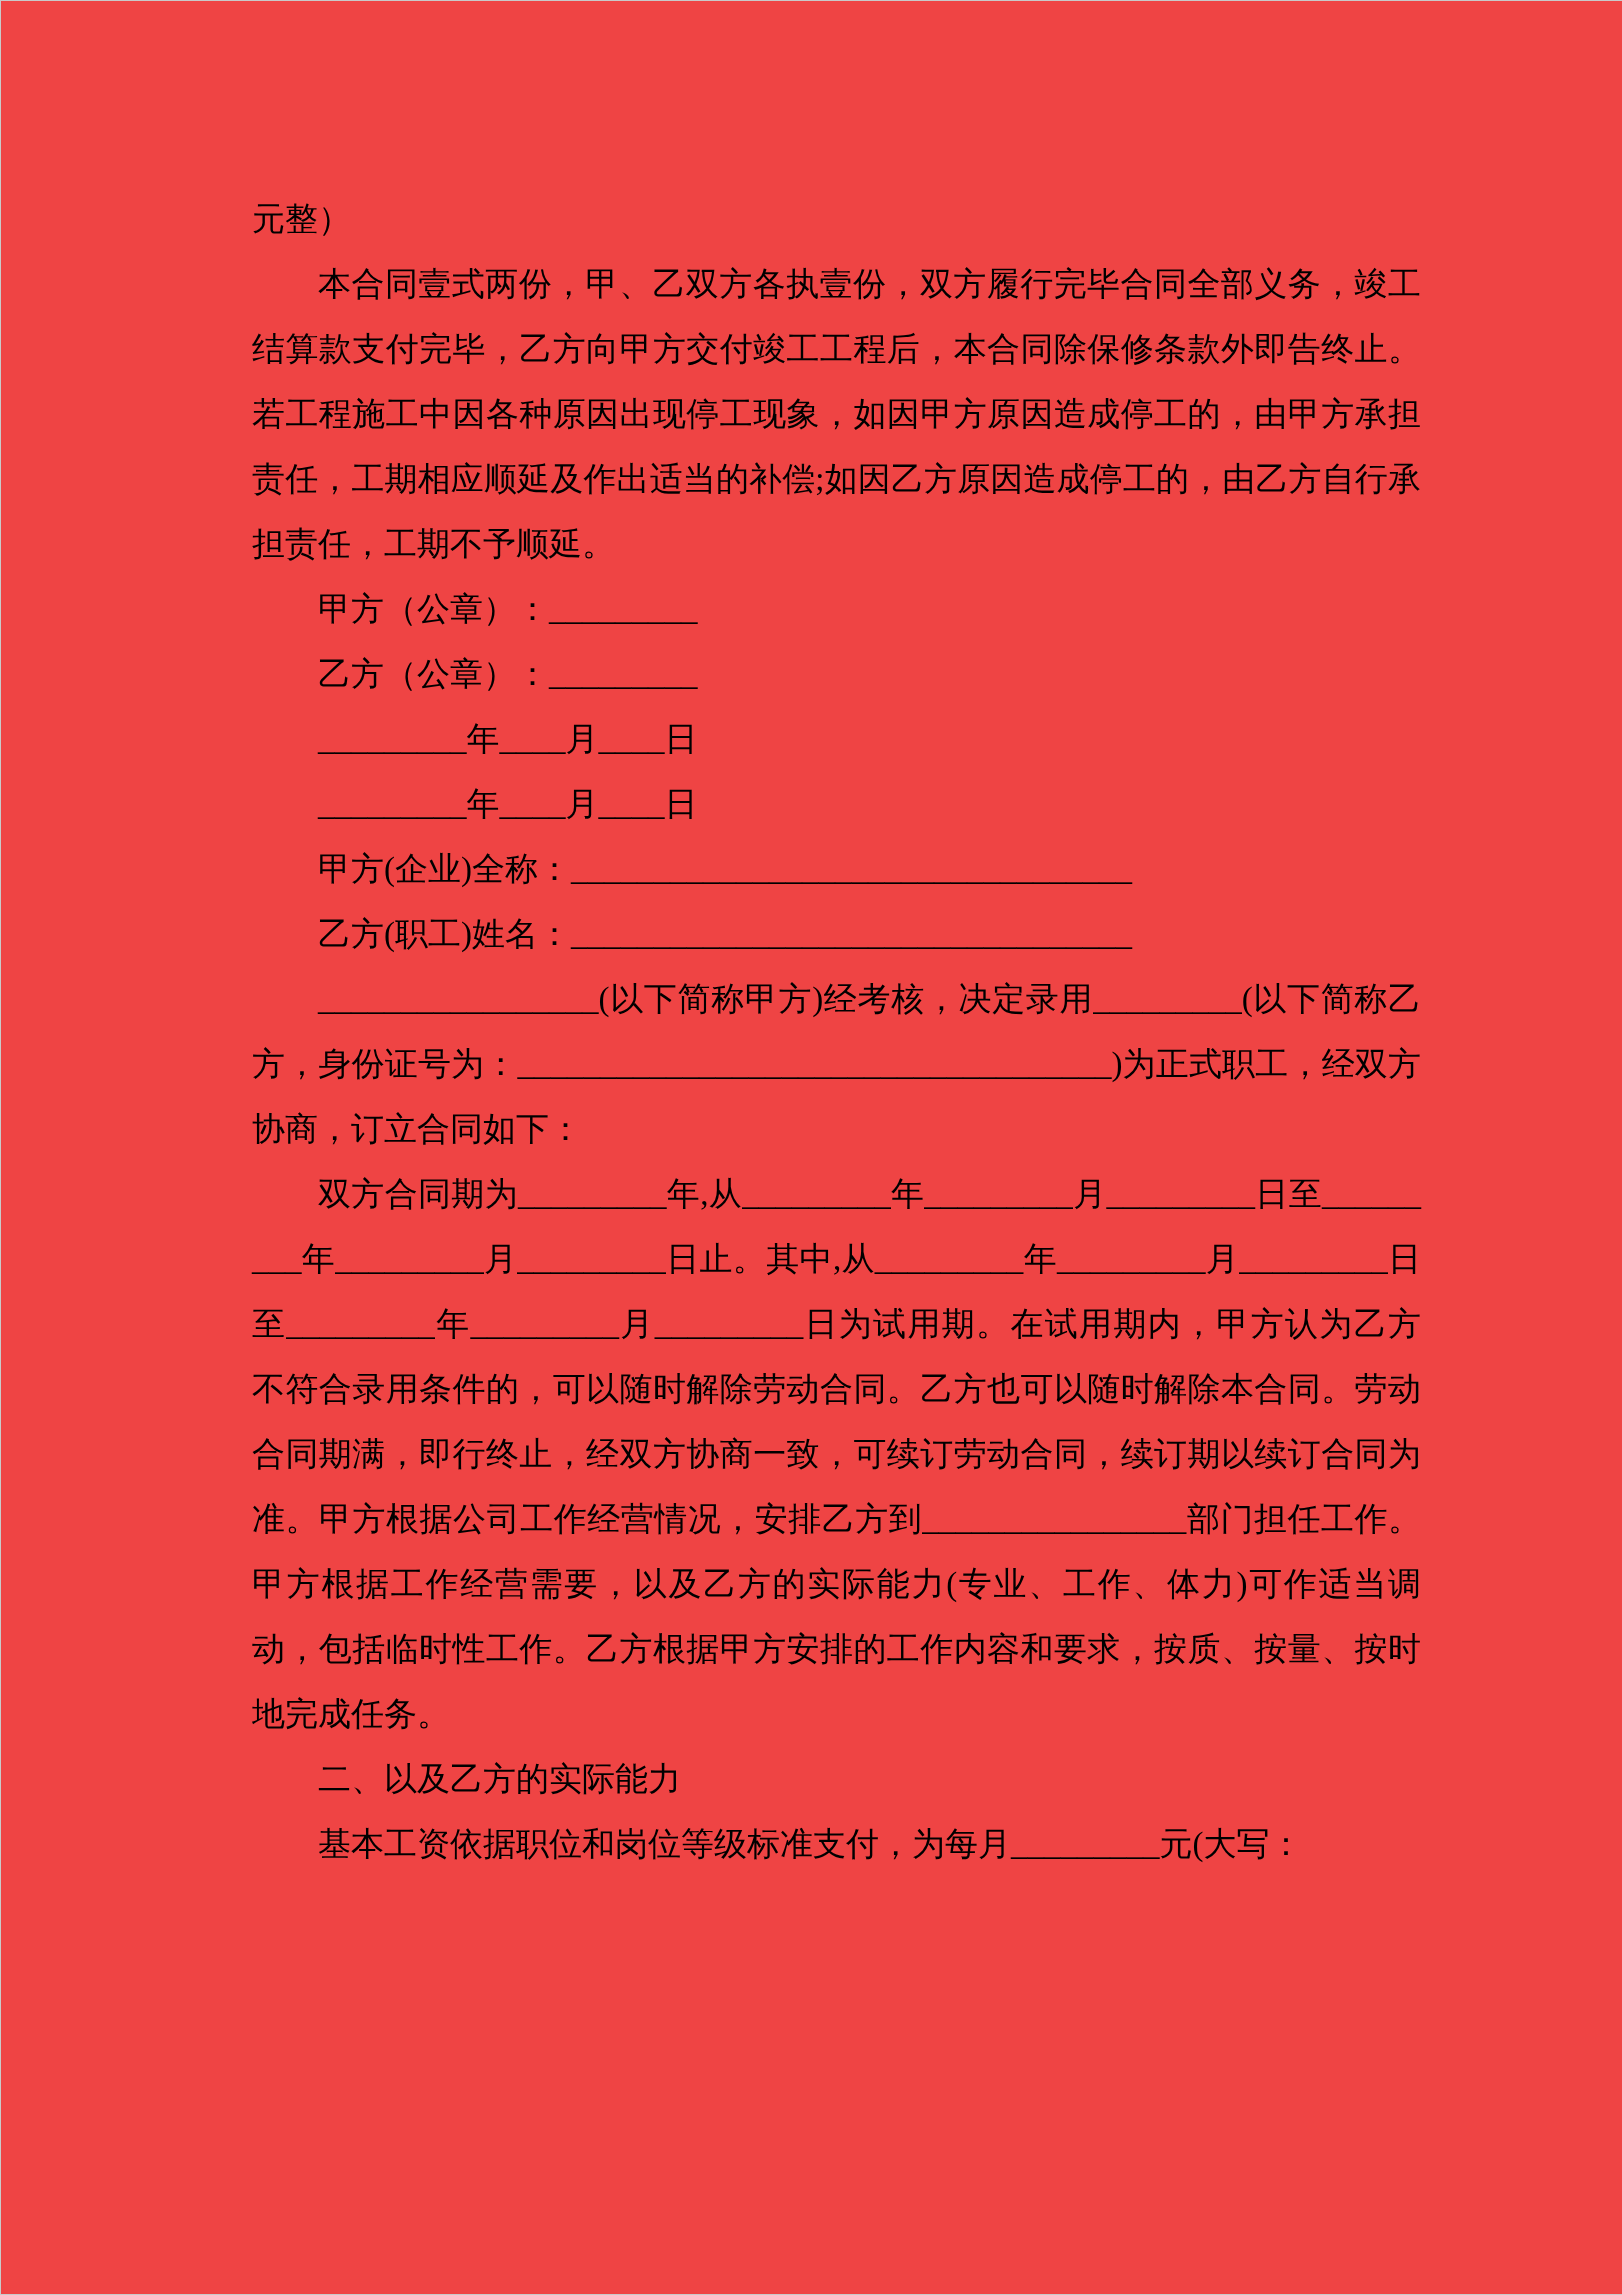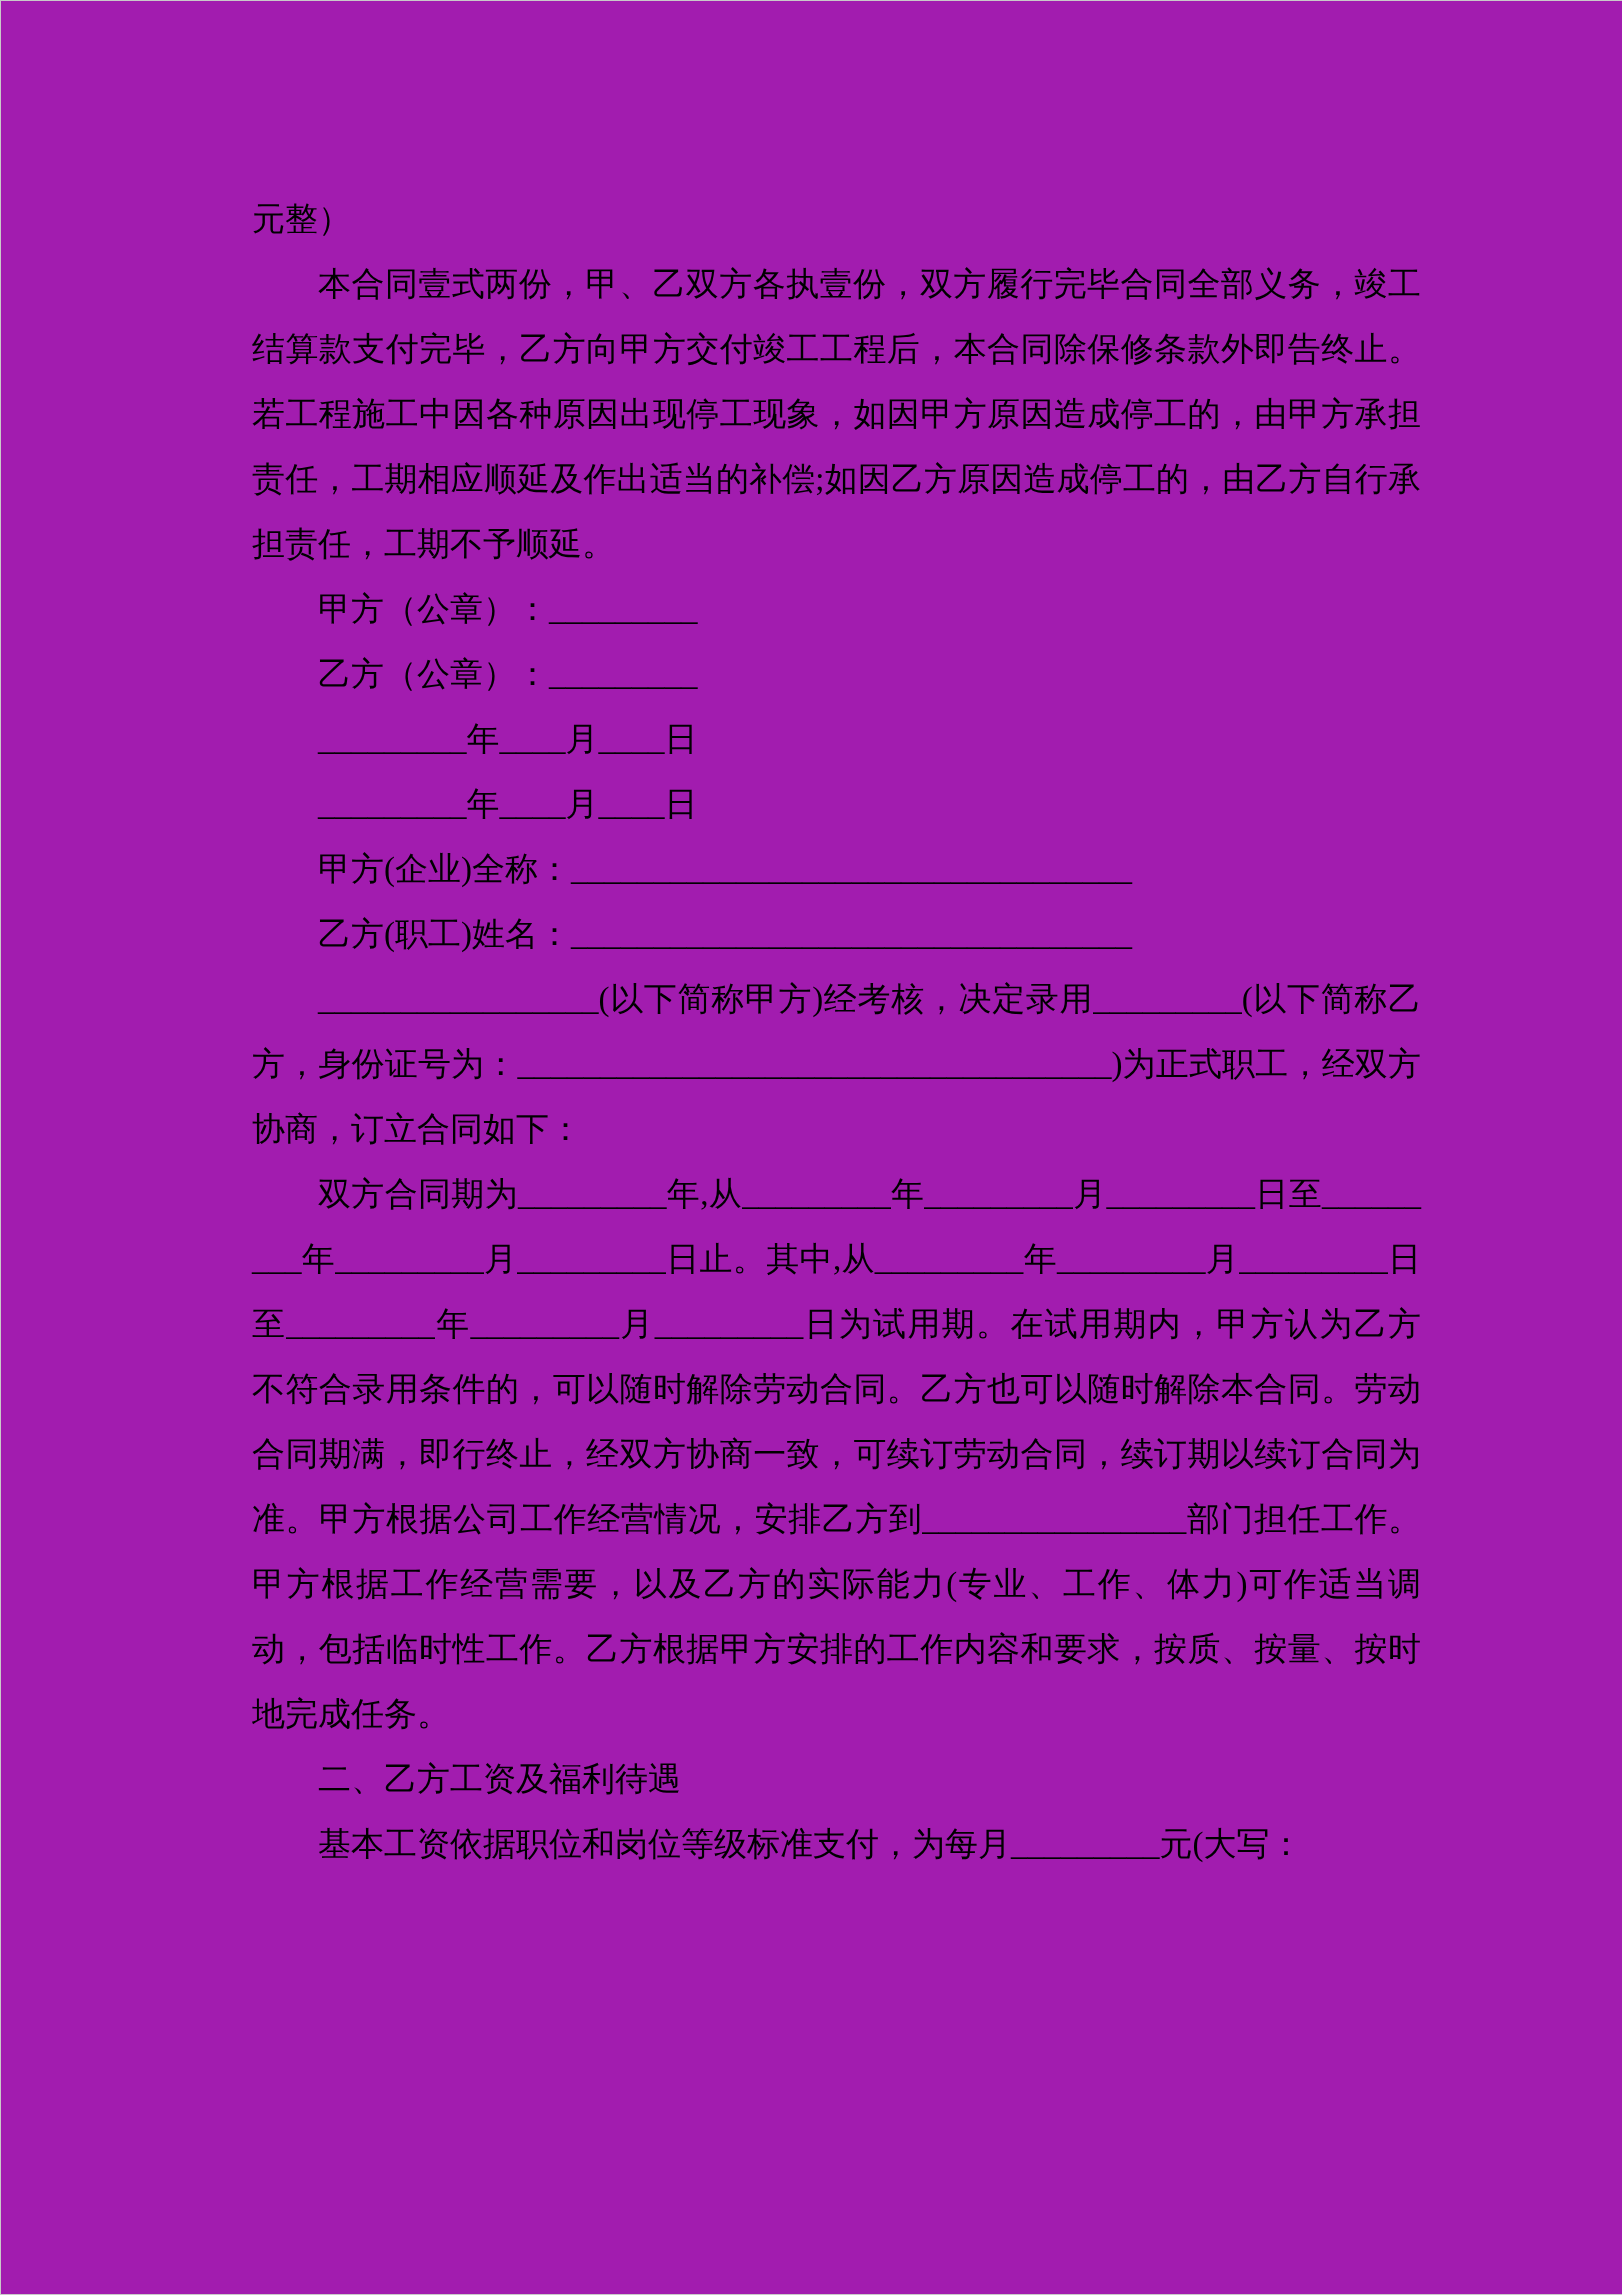--- a/index.html
+++ b/index.html
@@ -7,21 +7,21 @@
   body {
     width: 1623px;
     height: 2295px;
     background: #ffffff;
     font-family: "Liberation Serif", "DejaVu Serif", serif;
   }
   .page {
     position: relative;
     width: 1623px;
     height: 2295px;
-    background: #a21caf;
+    background: #ef4444;
     border: 0.7px solid #c9c9c9;
     overflow: hidden;
   }
   .content {
     position: absolute;
     left: 251px;
     top: 186px;
     width: 1169px;
     color: #000000;
     font-size: 33px;
@@ -59,19 +59,19 @@
 
     <p class="para indent">甲方(企业)全称：__________________________________</p>
 
     <p class="para indent">乙方(职工)姓名：__________________________________</p>
 
     <p class="para indent">_________________(以下简称甲方)经考核，决定录用_________(以下简称乙方，身份证号为：____________________________________)为正式职工，经双方协商，订立合同如下：</p>
 
 
     <p class="para indent">双方合同期为_________年,从_________年_________月_________日至_________年_________月_________日止。其中,从_________年_________月_________日至_________年_________月_________日为试用期。在试用期内，甲方认为乙方不符合录用条件的，可以随时解除劳动合同。乙方也可以随时解除本合同。劳动合同期满，即行终止，经双方协商一致，可续订劳动合同，续订期以续订合同为准。甲方根据公司工作经营情况，安排乙方到________________部门担任工作。甲方根据工作经营需要，以及乙方的实际能力(专业、工作、体力)可作适当调动，包括临时性工作。乙方根据甲方安排的工作内容和要求，按质、按量、按时地完成任务。</p>
 
-    <p class="para indent">二、乙方工资及福利待遇</p>
+    <p class="para indent">二、以及乙方的实际能力</p>
 
     <p class="para indent">基本工资依据职位和岗位等级标准支付，为每月_________元(大写：</p>
 
   </div>
 </div>
 
 
 </body></html>

